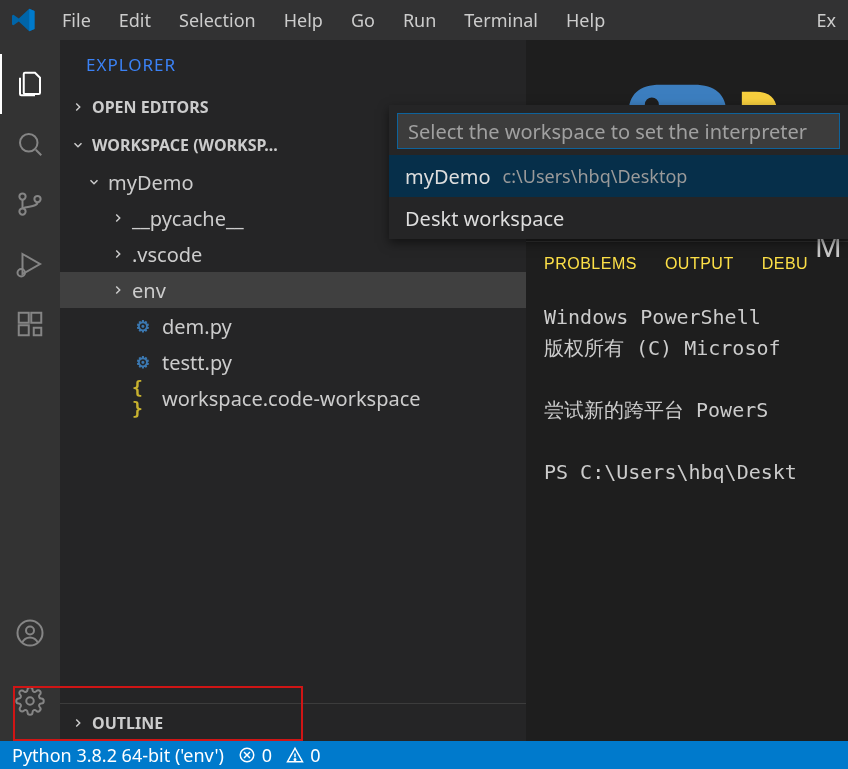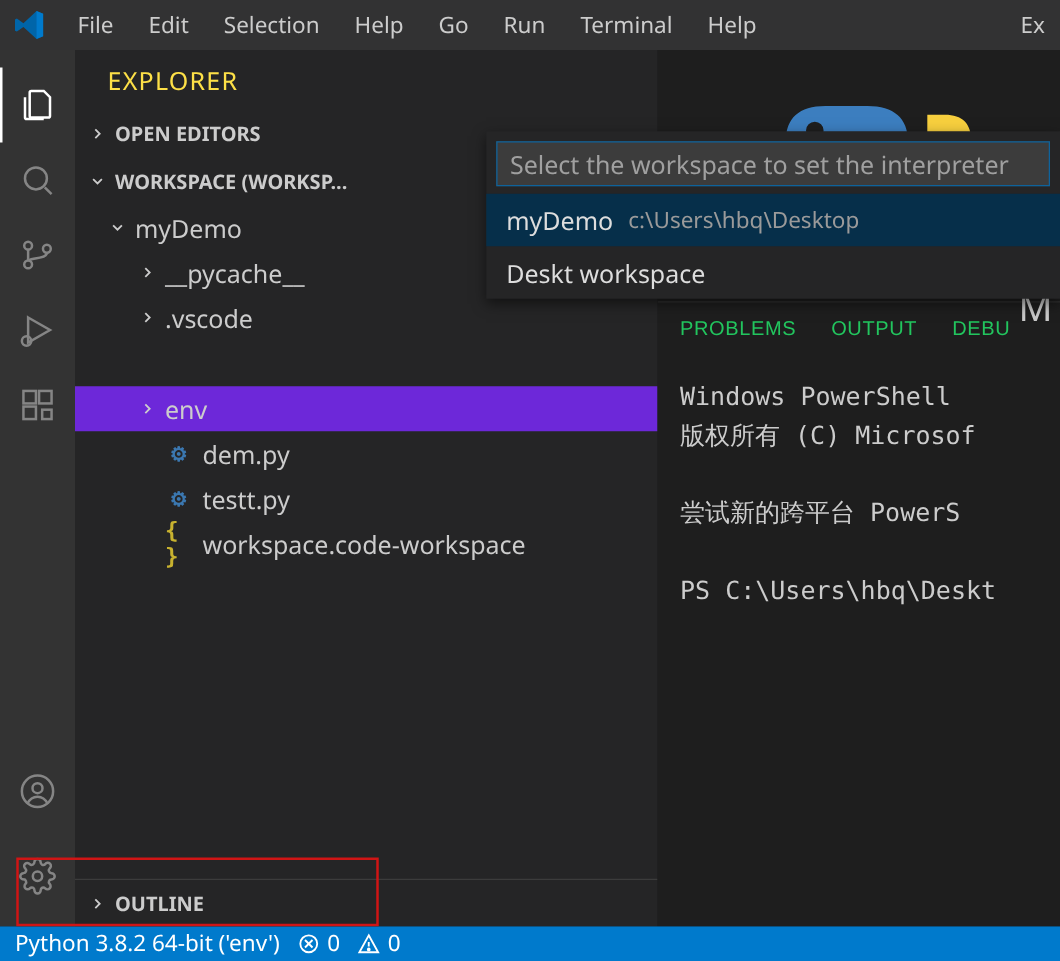--- a/index.html
+++ b/index.html
@@ -18,43 +18,43 @@
 
   
   .activity-bar { width: 60px; background: #333333; display: flex; flex-direction: column; align-items: center; padding-top: 14px; }
   .activity-bar .act-item { width: 60px; height: 60px; display: flex; align-items: center; justify-content: center; color: #858585; cursor: default; position: relative; }
   .activity-bar .act-item.active { color: #ffffff; }
   .activity-bar .act-item.active::before { content: ""; position: absolute; left: 0; top: 0; bottom: 0; width: 2px; background: #ffffff; }
   .activity-bar .act-bottom { margin-top: auto; margin-bottom: 8px; }
 
   
   .sidebar { width: 466px; background: #252526; display: flex; flex-direction: column; min-height: 0; }
-  .sidebar-header { height: 48px; display: flex; align-items: center; padding: 0 26px; color: #fde047; font-size: 20px; letter-spacing: 1px; font-weight: 400; }
+  .sidebar-header { height: 48px; display: flex; align-items: center; padding: 0 26px; color: #3b82f6; font-size: 17px; letter-spacing: 1px; font-weight: 400; }
   .section { color: #cccccc; }
   .section-header { height: 38px; display: flex; align-items: center; padding-left: 8px; font-size: 16px; font-weight: 700; color: #cccccc; cursor: default; }
   .section-header .chev { width: 20px; display: flex; justify-content: center; margin-right: 4px; color: #cccccc; }
   .section-header .actions { margin-left: auto; margin-right: 8px; color: #cccccc; }
   .tree { font-size: 20px; }
   .tree-row { height: 36px; display: flex; align-items: center; padding-left: 0; cursor: default; }
-  .tree-row.selected { background: #6d28d9; margin-top: 37px; }
+  .tree-row.selected { background: #404040; }
   .indent-1 { padding-left: 24px; }
   .indent-2 { padding-left: 48px; }
   .tree-row .chev { width: 20px; display: flex; justify-content: center; color: #cccccc; margin-right: 4px; }
   .tree-row .icon { width: 22px; display: flex; justify-content: center; margin-right: 8px; }
   .tree-row .label { color: #cccccc; }
   .py-icon { color: #3b78b1; font-weight: bold; font-size: 16px; }
   .json-icon { color: #c8b22f; font-weight: bold; font-size: 18px; font-family: monospace; }
   .outline-header { border-top: 1px solid #3c3c3c; margin-top: 40px; }
 
   
   .editor-area { flex: 1; background: #1e1e1e; display: flex; flex-direction: column; min-height: 0; overflow: hidden; }
   .editor-top { flex: 1; position: relative; display:flex; align-items:center; justify-content:center; }
   .python-logo { width: 180px; height: 120px; }
   .panel { height: 500px; border-top: 1px solid #333; padding: 0 18px; font-family: Consolas, monospace; font-size: 20px; color: #cccccc; }
-  .panel-tabs { display: flex; gap: 28px; height: 44px; align-items: center; font-family: "Segoe UI", sans-serif; font-size: 16px; color: #22c55e; letter-spacing: .5px; }
+  .panel-tabs { display: flex; gap: 28px; height: 44px; align-items: center; font-family: "Segoe UI", sans-serif; font-size: 16px; color: #fde047; letter-spacing: .5px; }
   .panel-tabs .ptab { cursor: default; }
   .terminal-body { padding-top: 16px; white-space: pre; line-height: 1.55; }
 
   
   .quick-pick { position: absolute; top: 65px; left: 389px; right: 0; background: #252526; box-shadow: 0 4px 10px rgba(0,0,0,.5); z-index: 50; }
   .quick-pick-input { margin: 8px 8px 6px 8px; height: 36px; border: 1px solid #0e639c; background: #3c3c3c; color: #a0a0a0; font-size: 20px; padding: 12px 10px; display: flex; align-items: center; }
   .qp-item { height: 42px; display: flex; align-items: center; padding: 0 16px; font-size: 20px; }
   .qp-item.selected { background: #062f4a; }
   .qp-item .qp-title { color: #dddddd; margin-right: 12px; }
   .qp-item .qp-detail { color: #9a9a9a; font-size: 18px; }

